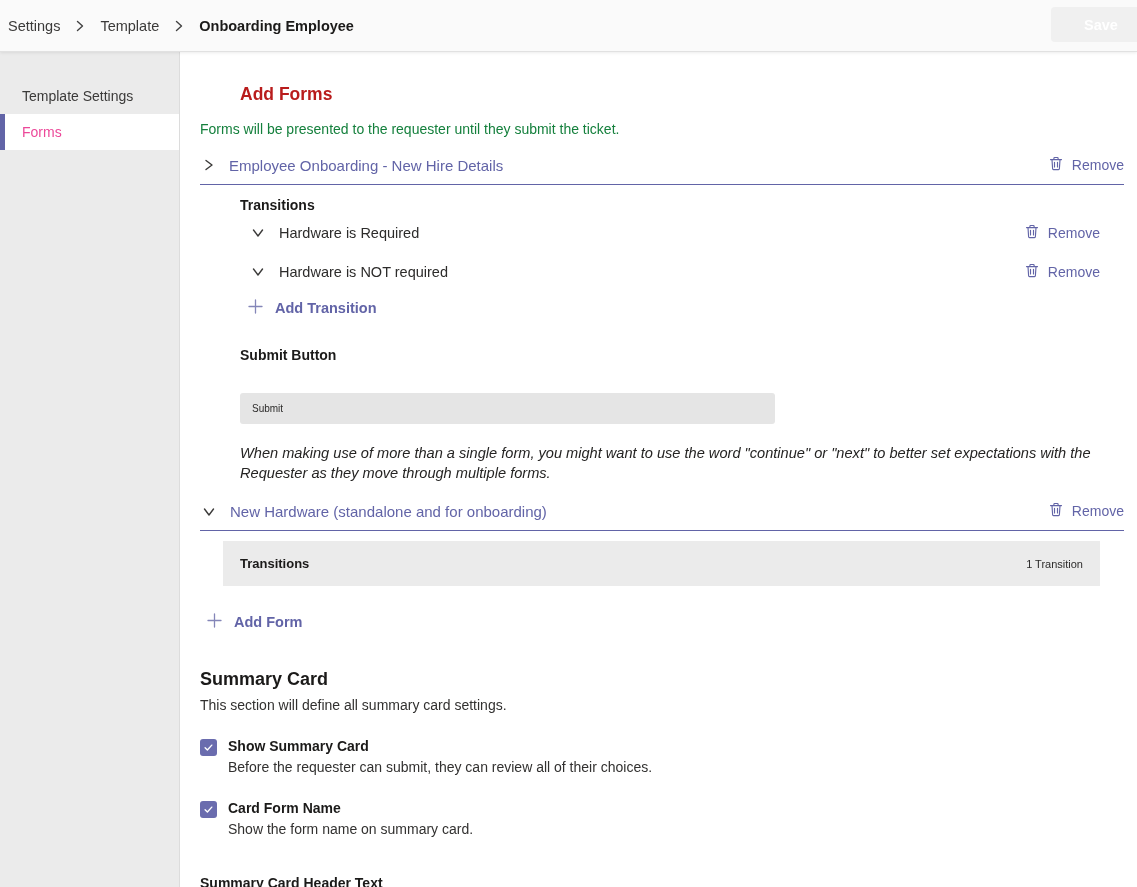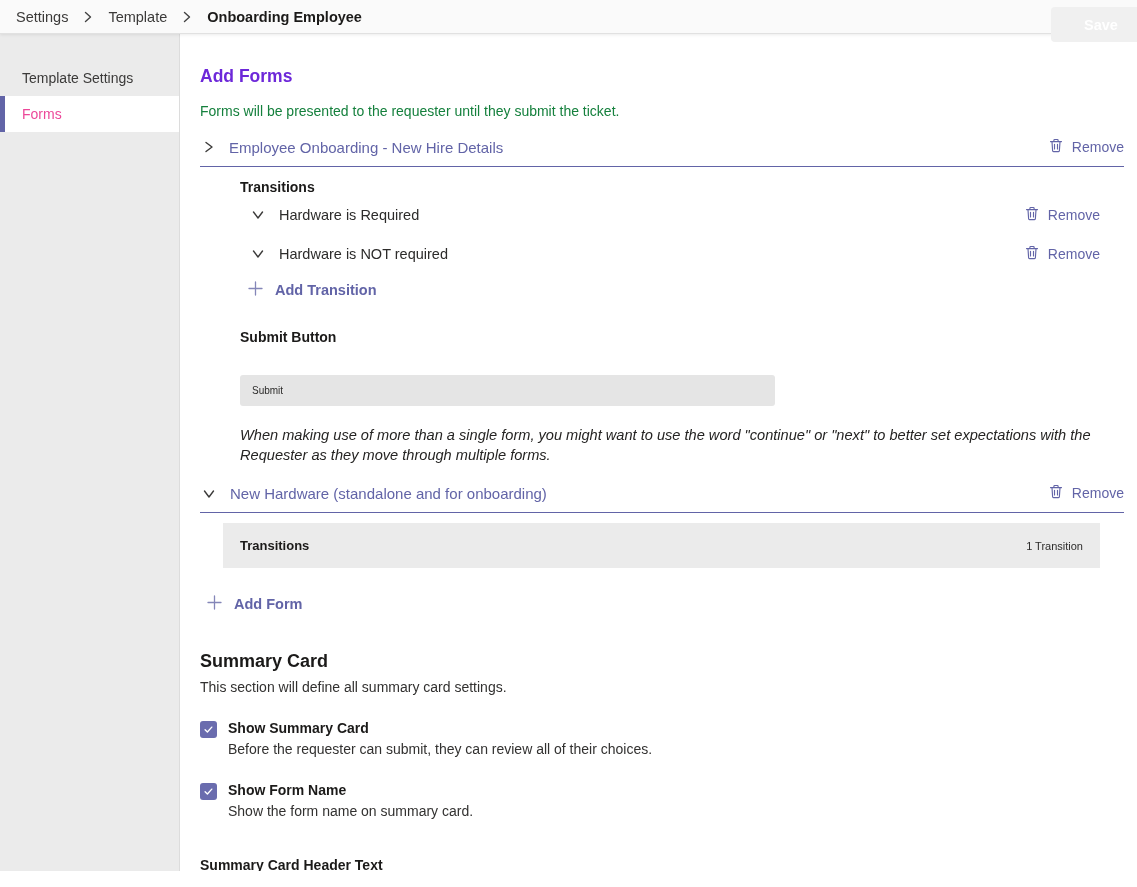--- a/index.html
+++ b/index.html
@@ -7,27 +7,27 @@
   body {
     font-family: "Liberation Sans", "DejaVu Sans", sans-serif;
     color: #252423;
     background: #fff;
     font-size: 14px;
   }
 
   
   .topbar {
     position: relative;
-    height: 34px;
+    height: 52px;
     background: #fafafa;
     border-bottom: 1px solid #e1e1e1;
     box-shadow: 0 1px 3px rgba(0,0,0,0.08);
     display: flex;
     align-items: center;
-    padding-left: 16px;
+    padding-left: 8px;
     z-index: 5;
   }
   .breadcrumb { display: flex; align-items: center; gap: 15px; font-size: 14.5px; color: #3b3a39; }
   .breadcrumb .crumb-current { font-weight: 700; color: #1b1a19; }
   .crumb-sep { display: flex; align-items: center; }
   .save-btn {
     position: absolute;
     top: 7px;
     right: -14px;
     width: 100px;
@@ -66,21 +66,21 @@
     padding-left: 17px;
     color: #ec4899;
   }
 
   .content {
     flex: 1;
     padding: 32px 13px 0 20px;
     overflow: hidden;
   }
 
-  h1.section-title { font-size: 17.5px; font-weight: 700; color: #6d28d9; }
+  h1.section-title { font-size: 17.5px; font-weight: 700; color: #b91c1c; margin-left: 40px; }
   .section-desc { margin-top: 16px; font-size: 14px; color: #15803d; }
 
   
   .form-row {
     margin-top: 19px;
     display: flex;
     align-items: center;
     padding-bottom: 10px;
     border-bottom: 1px solid #6264a7;
   }
@@ -340,21 +340,21 @@
         </div>
       </div>
 
       <div class="checkbox-row">
         <span class="checkbox">
           <svg width="11" height="11" viewBox="0 0 12 12" fill="none">
               <path d="M2.3 6.3 L4.8 8.8 L9.6 3.4" stroke="#ffffff" stroke-width="1.5" stroke-linecap="round" stroke-linejoin="round"></path>
             </svg>
         </span>
         <div class="checkbox-texts">
-          <div class="cb-title">Show Form Name</div>
+          <div class="cb-title">Card Form Name</div>
           <div class="cb-desc">Show the form name on summary card.</div>
         </div>
       </div>
 
       <div class="sub-label header-label">Summary Card Header Text</div>
 
     </section>
 
   </main>
 </div>

